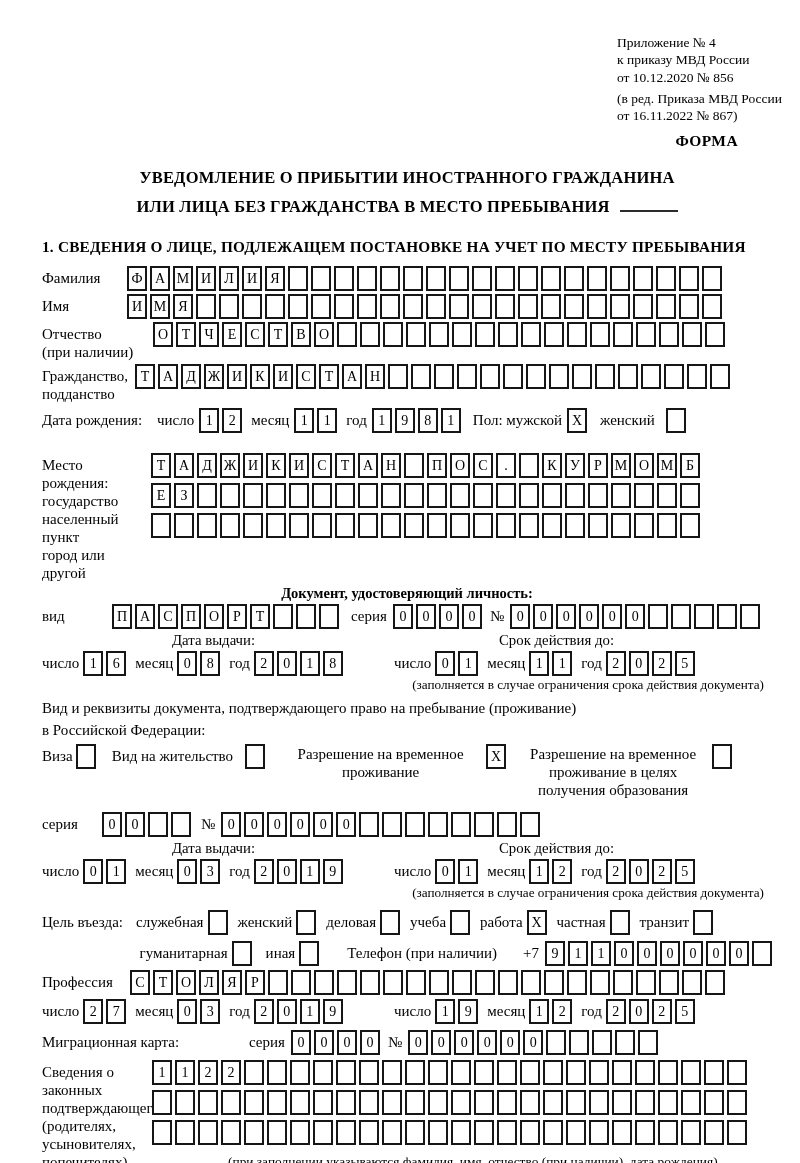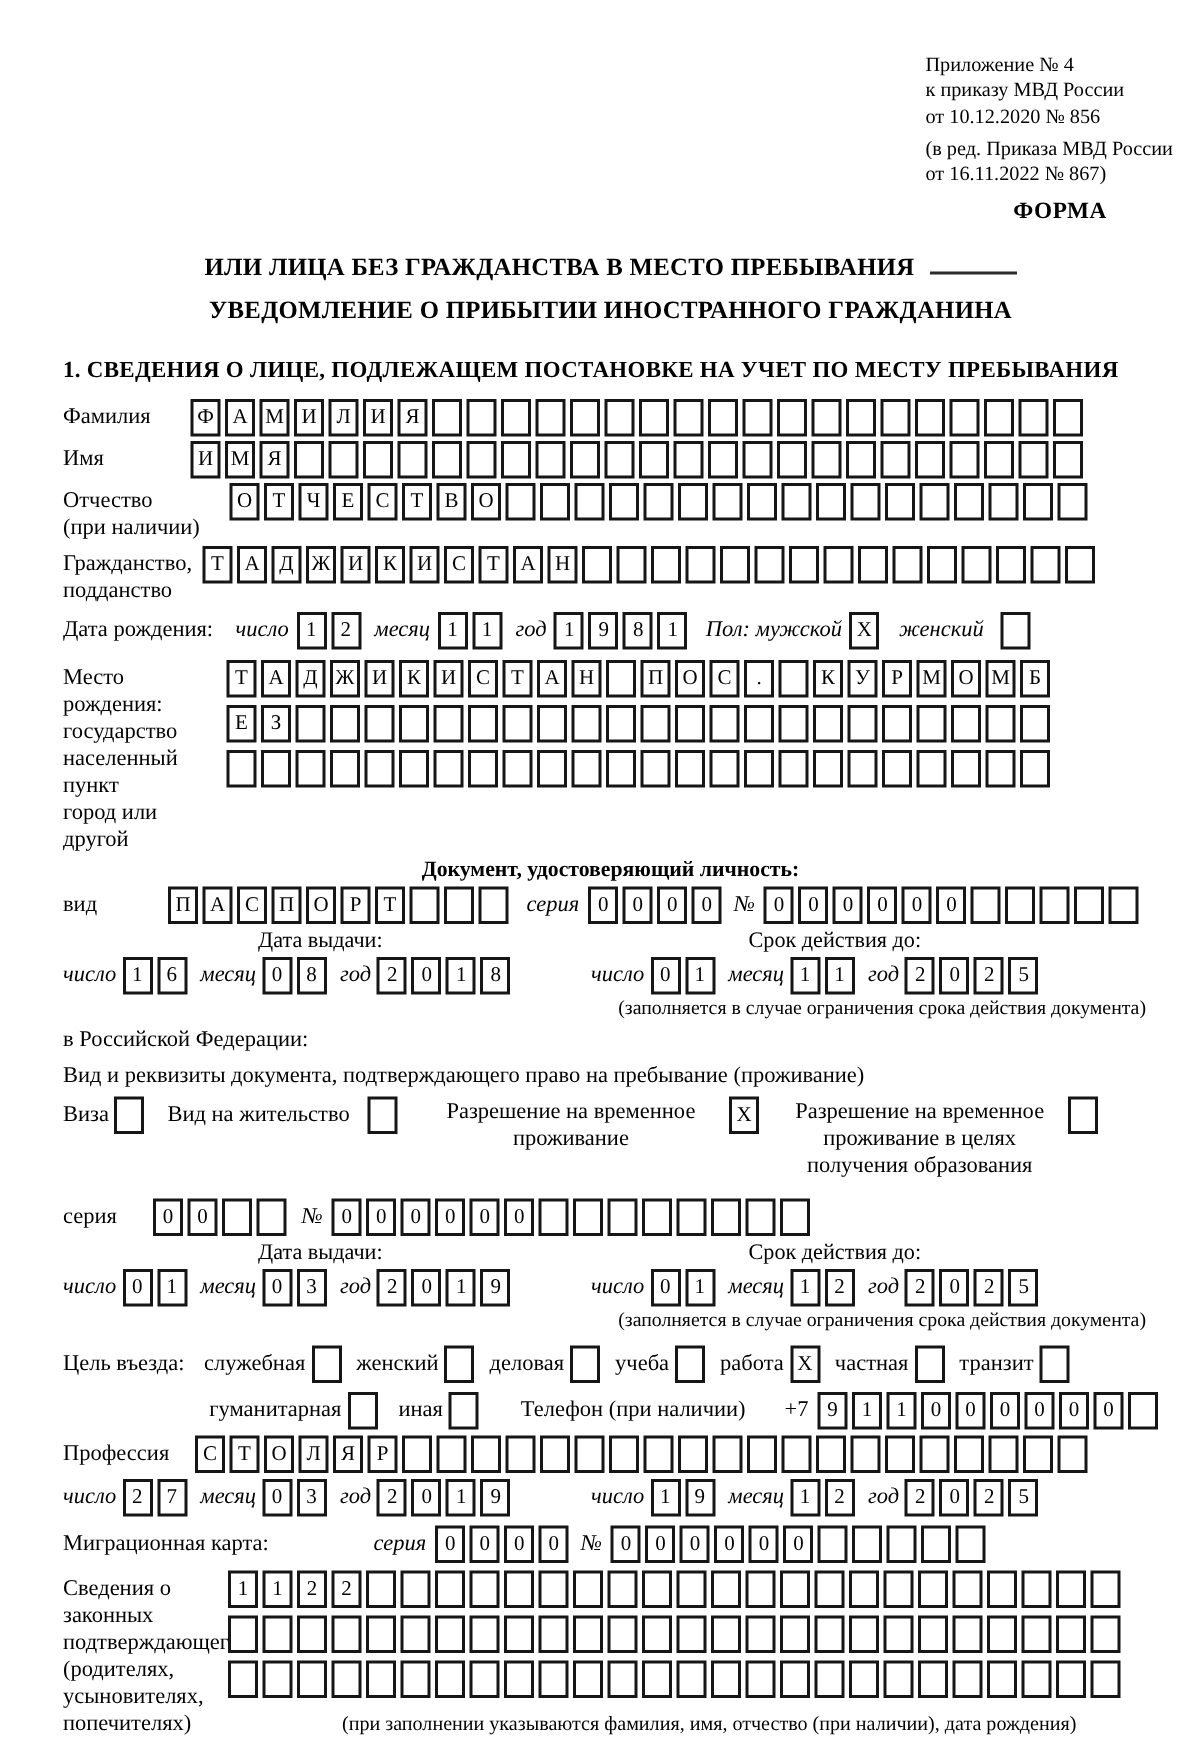--- a/index.html
+++ b/index.html
@@ -29,21 +29,21 @@
   .cells{display:inline-flex;gap:3px;flex:0 0 auto;}
   .cell{
     box-sizing:border-box;flex:0 0 auto;width:20px;height:25px;
     border:2px solid #161616;background:#fff;
     display:inline-flex;align-items:center;justify-content:center;
     font-size:14px;line-height:1;
   }
   .stack .cells{display:flex;}
   .stack > .cells + .cells{margin-top:5px;}
 
-  .small-lbl{line-height:25px;margin:0 5px 0 9px;flex:0 0 auto;font-style:italic;}
+  .small-lbl{line-height:25px;margin:0 5px 0 9px;flex:0 0 auto;}
   .small-lbl.first{margin-left:10px;}
 
   .center-h{text-align:center;font-weight:bold;font-size:14.5px;margin-top:3px;}
 
   .dates-row{display:flex;margin-top:3px;}
   .dg-left{width:352px;flex:0 0 auto;}
   .dg-right{flex:1 1 auto;}
   .dhead{font-size:14.8px;margin-bottom:2px;}
   .dh-indent{margin-left:130px;}
   .dh-indent2{margin-left:105px;}
@@ -78,22 +78,22 @@
     <div>от 10.12.2020 № 856</div>
     <div class="amend">
       <div>(в ред. Приказа МВД России</div>
       <div>от 16.11.2022 № 867)</div>
     </div>
   </div>
 
   <div class="form-label">ФОРМА</div>
 
   <div class="title">
+    <div>УВЕДОМЛЕНИЕ О ПРИБЫТИИ ИНОСТРАННОГО ГРАЖДАНИНА</div>
     <div><span>ИЛИ ЛИЦА БЕЗ ГРАЖДАНСТВА В МЕСТО ПРЕБЫВАНИЯ</span><span class="blank-line"></span></div>
-    <div>УВЕДОМЛЕНИЕ О ПРИБЫТИИ ИНОСТРАННОГО ГРАЖДАНИНА</div>
   </div>
 
   <div class="sec-h">1. СВЕДЕНИЯ О ЛИЦЕ, ПОДЛЕЖАЩЕМ ПОСТАНОВКЕ НА УЧЕТ ПО МЕСТУ ПРЕБЫВАНИЯ</div>
 
   <div class="frow" style="margin-top:10px;">
     <span class="lbl w85">Фамилия</span>
     <span class="cells">
         <span class="cell">Ф</span>
         <span class="cell">А</span>
         <span class="cell">М</span>
@@ -246,21 +246,21 @@
     <span class="small-lbl" style="margin-left:12px;"><span>Пол:</span> <span>мужской</span></span>
     <span class="cells">
         <span class="cell">X</span>
       </span>
     <span class="small-lbl" style="margin-left:13px;">женский</span>
     <span class="cells" style="margin-left:6px;">
         <span class="cell"></span>
       </span>
   </div>
 
-  <div class="frow" style="margin-top:7px;">
+  <div class="frow" style="margin-top:20px;">
     <span class="lbl two w109">
       <span style="display:block;">Место рождения:</span>
       <span style="display:block;">государство</span>
       <span style="display:block;">населенный пункт</span>
       <span style="display:block;">город или другой</span>
     </span>
     <span class="stack">
       <span class="cells">
           <span class="cell">Т</span>
           <span class="cell">А</span>
@@ -422,22 +422,22 @@
             <span class="cell">2</span>
             <span class="cell">0</span>
             <span class="cell">2</span>
             <span class="cell">5</span>
           </span>
       </div>
     </div>
   </div>
   <div class="fill-note">(заполняется в случае ограничения срока действия документа)</div>
 
+  <div class="intro">Вид и реквизиты документа, подтверждающего право на пребывание (проживание)</div>
   <div class="intro second">в Российской Федерации:</div>
-  <div class="intro">Вид и реквизиты документа, подтверждающего право на пребывание (проживание)</div>
 
   <div class="frow opts">
     <div class="opt">
       <span class="opt-lbl">Виза</span>
       <span class="cells">
           <span class="cell"></span>
         </span>
     </div>
     <div class="opt" style="margin-left:16px;">
       <span class="opt-lbl" style="margin-right:12px;">Вид на жительство</span>

